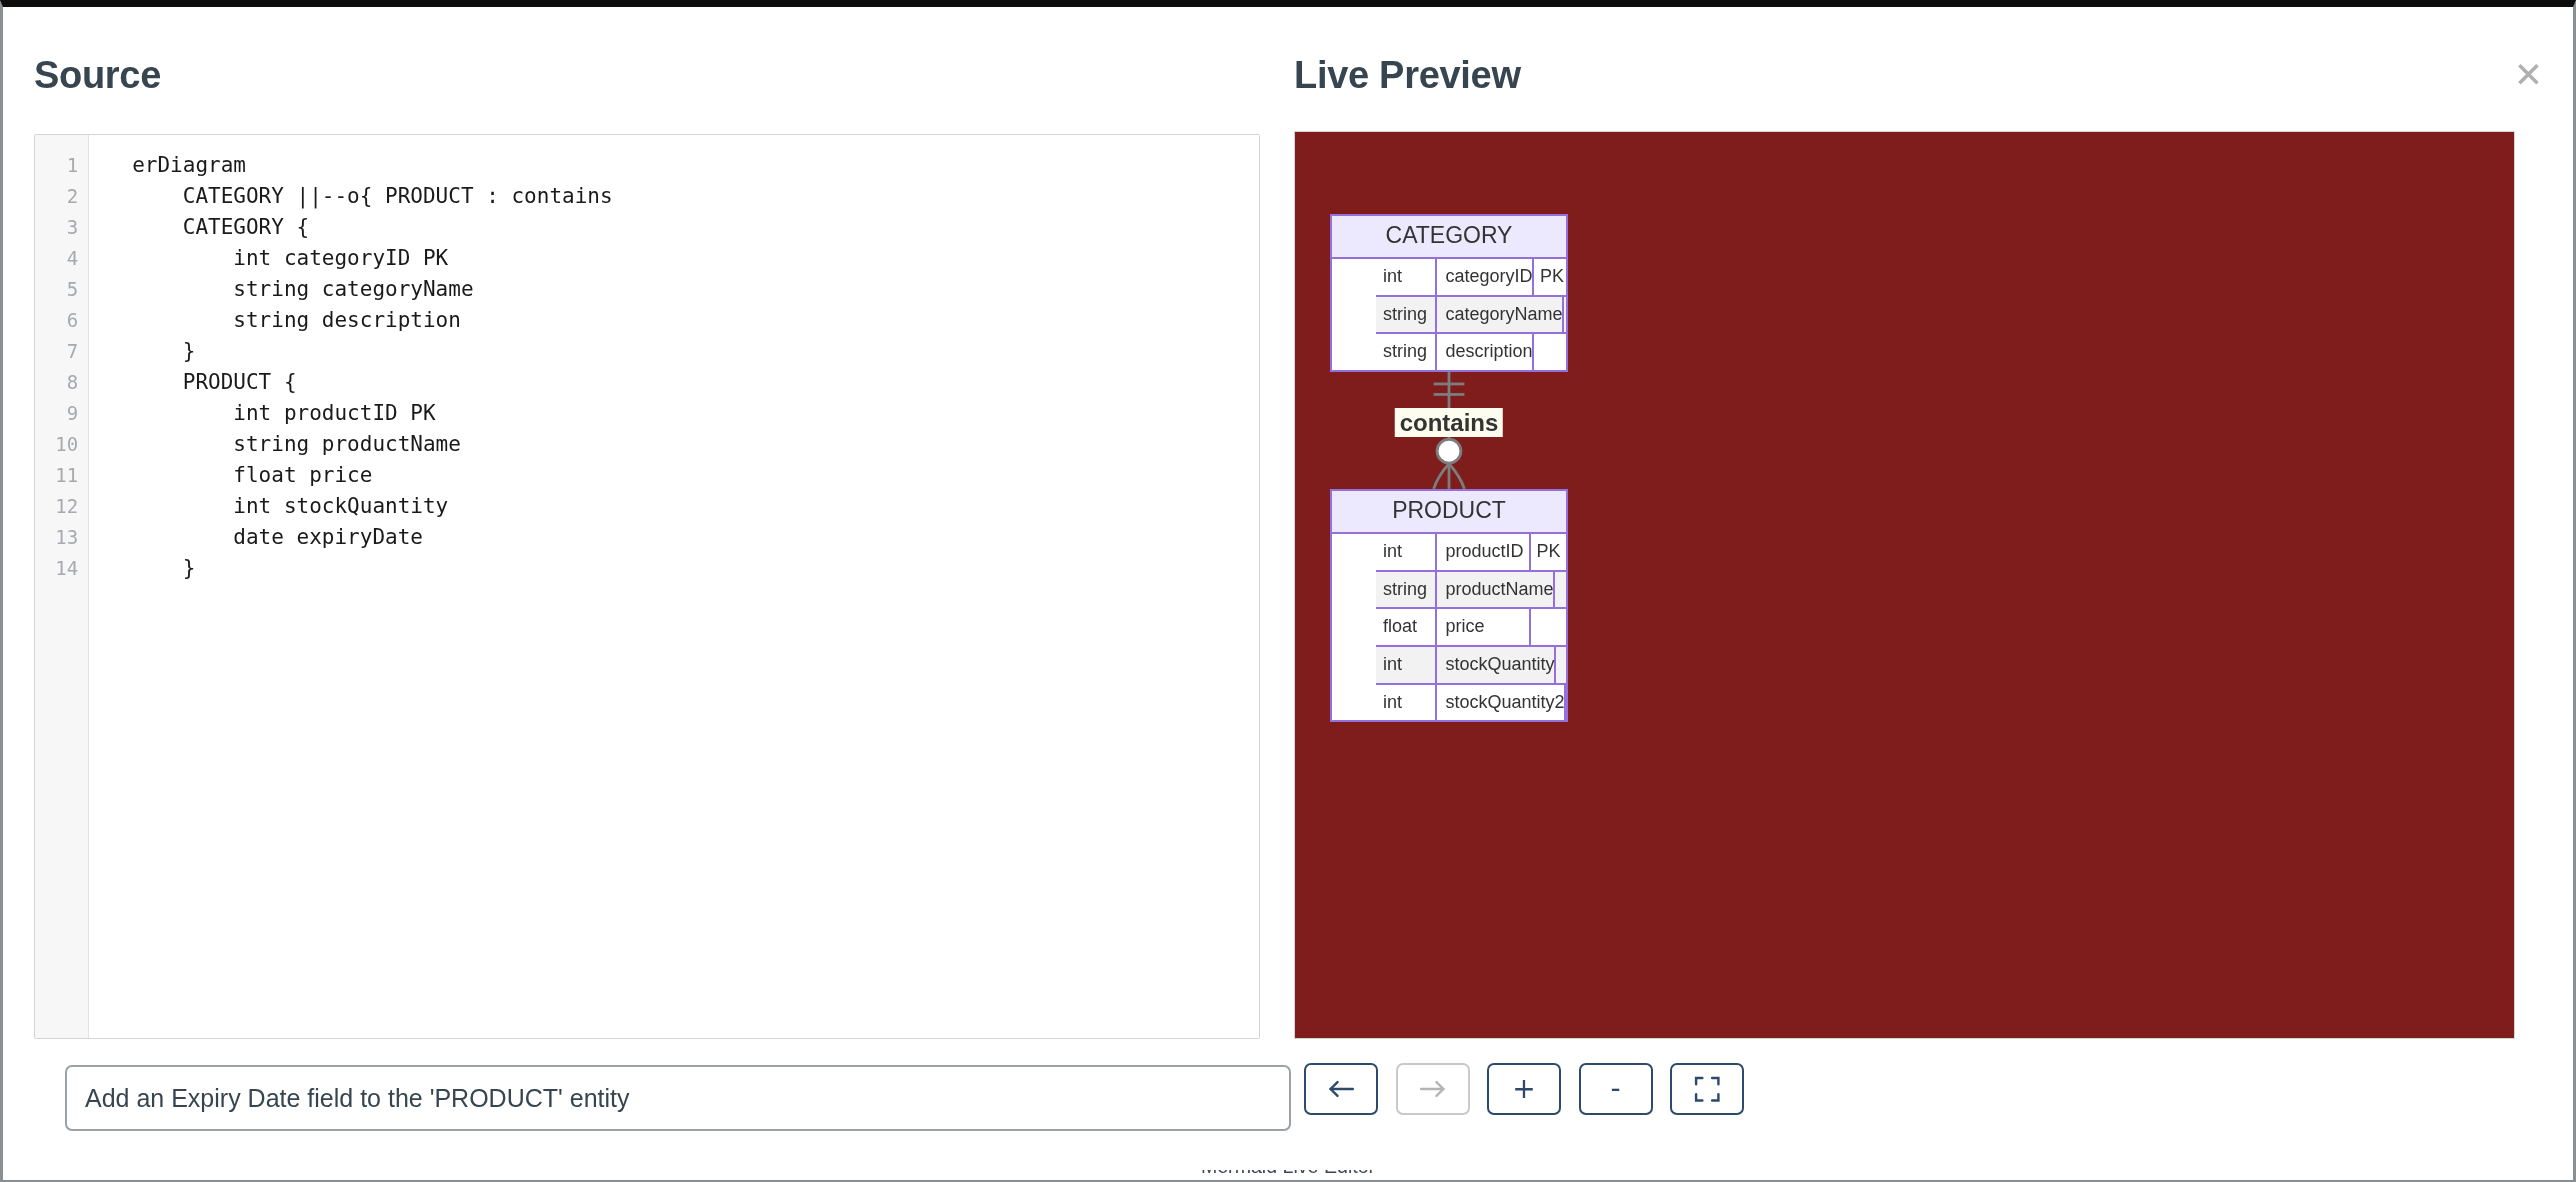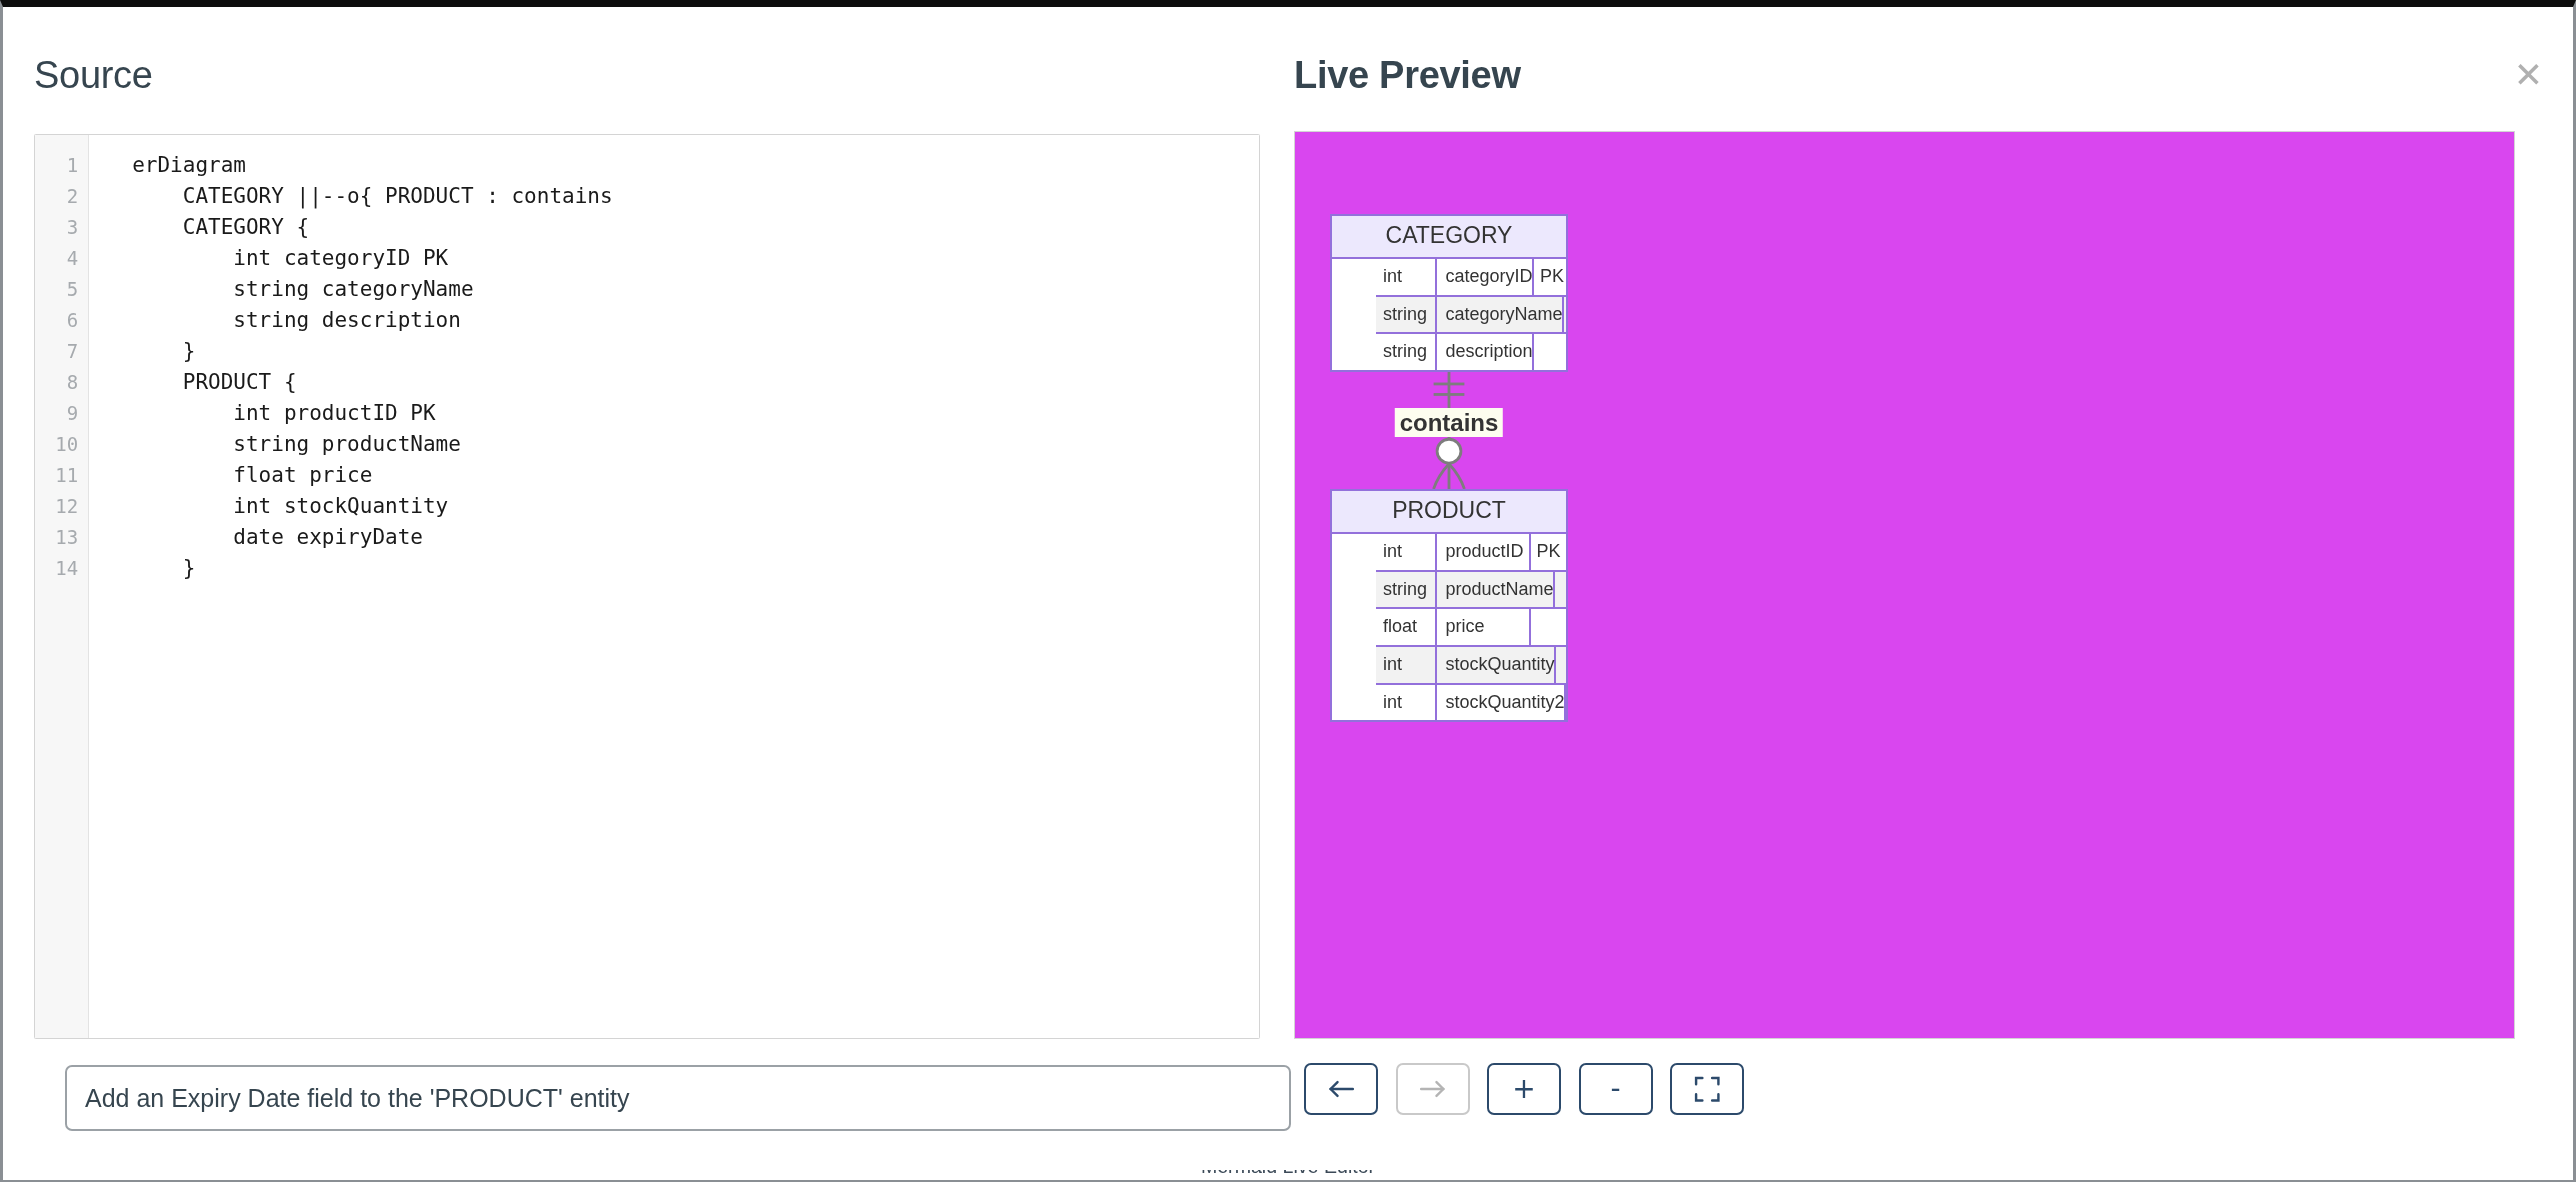--- a/index.html
+++ b/index.html
@@ -42,21 +42,21 @@
     left: 0;
     top: 38px;
     height: 60px;
     width: 1219px;
     display: flex;
     align-items: center;
     gap: 21px;
   }
   .source-title {
     font-size: 38px;
-    font-weight: normal;
+    font-weight: bold;
     color: #36454f;
     letter-spacing: -0.3px;
     white-space: nowrap;
   }
   .select-wrap {
     position: relative;
     flex: 1;
     height: 52px;
   }
   .select-box {
@@ -181,21 +181,21 @@
     font-family: "DejaVu Sans", sans-serif;
     font-weight: bold;
   }
   .preview-panel {
     position: absolute;
     left: 1291px;
     top: 124px;
     width: 1221px;
     height: 908px;
     border: 1.4px solid #d4d4d4;
-    background: #d946ef;
+    background: #7f1d1d;
     box-sizing: border-box;
     overflow: hidden;
   }
 
   
   .er {
     position: absolute;
     left: 35px;
     top: 82px;
     width: 238px;

